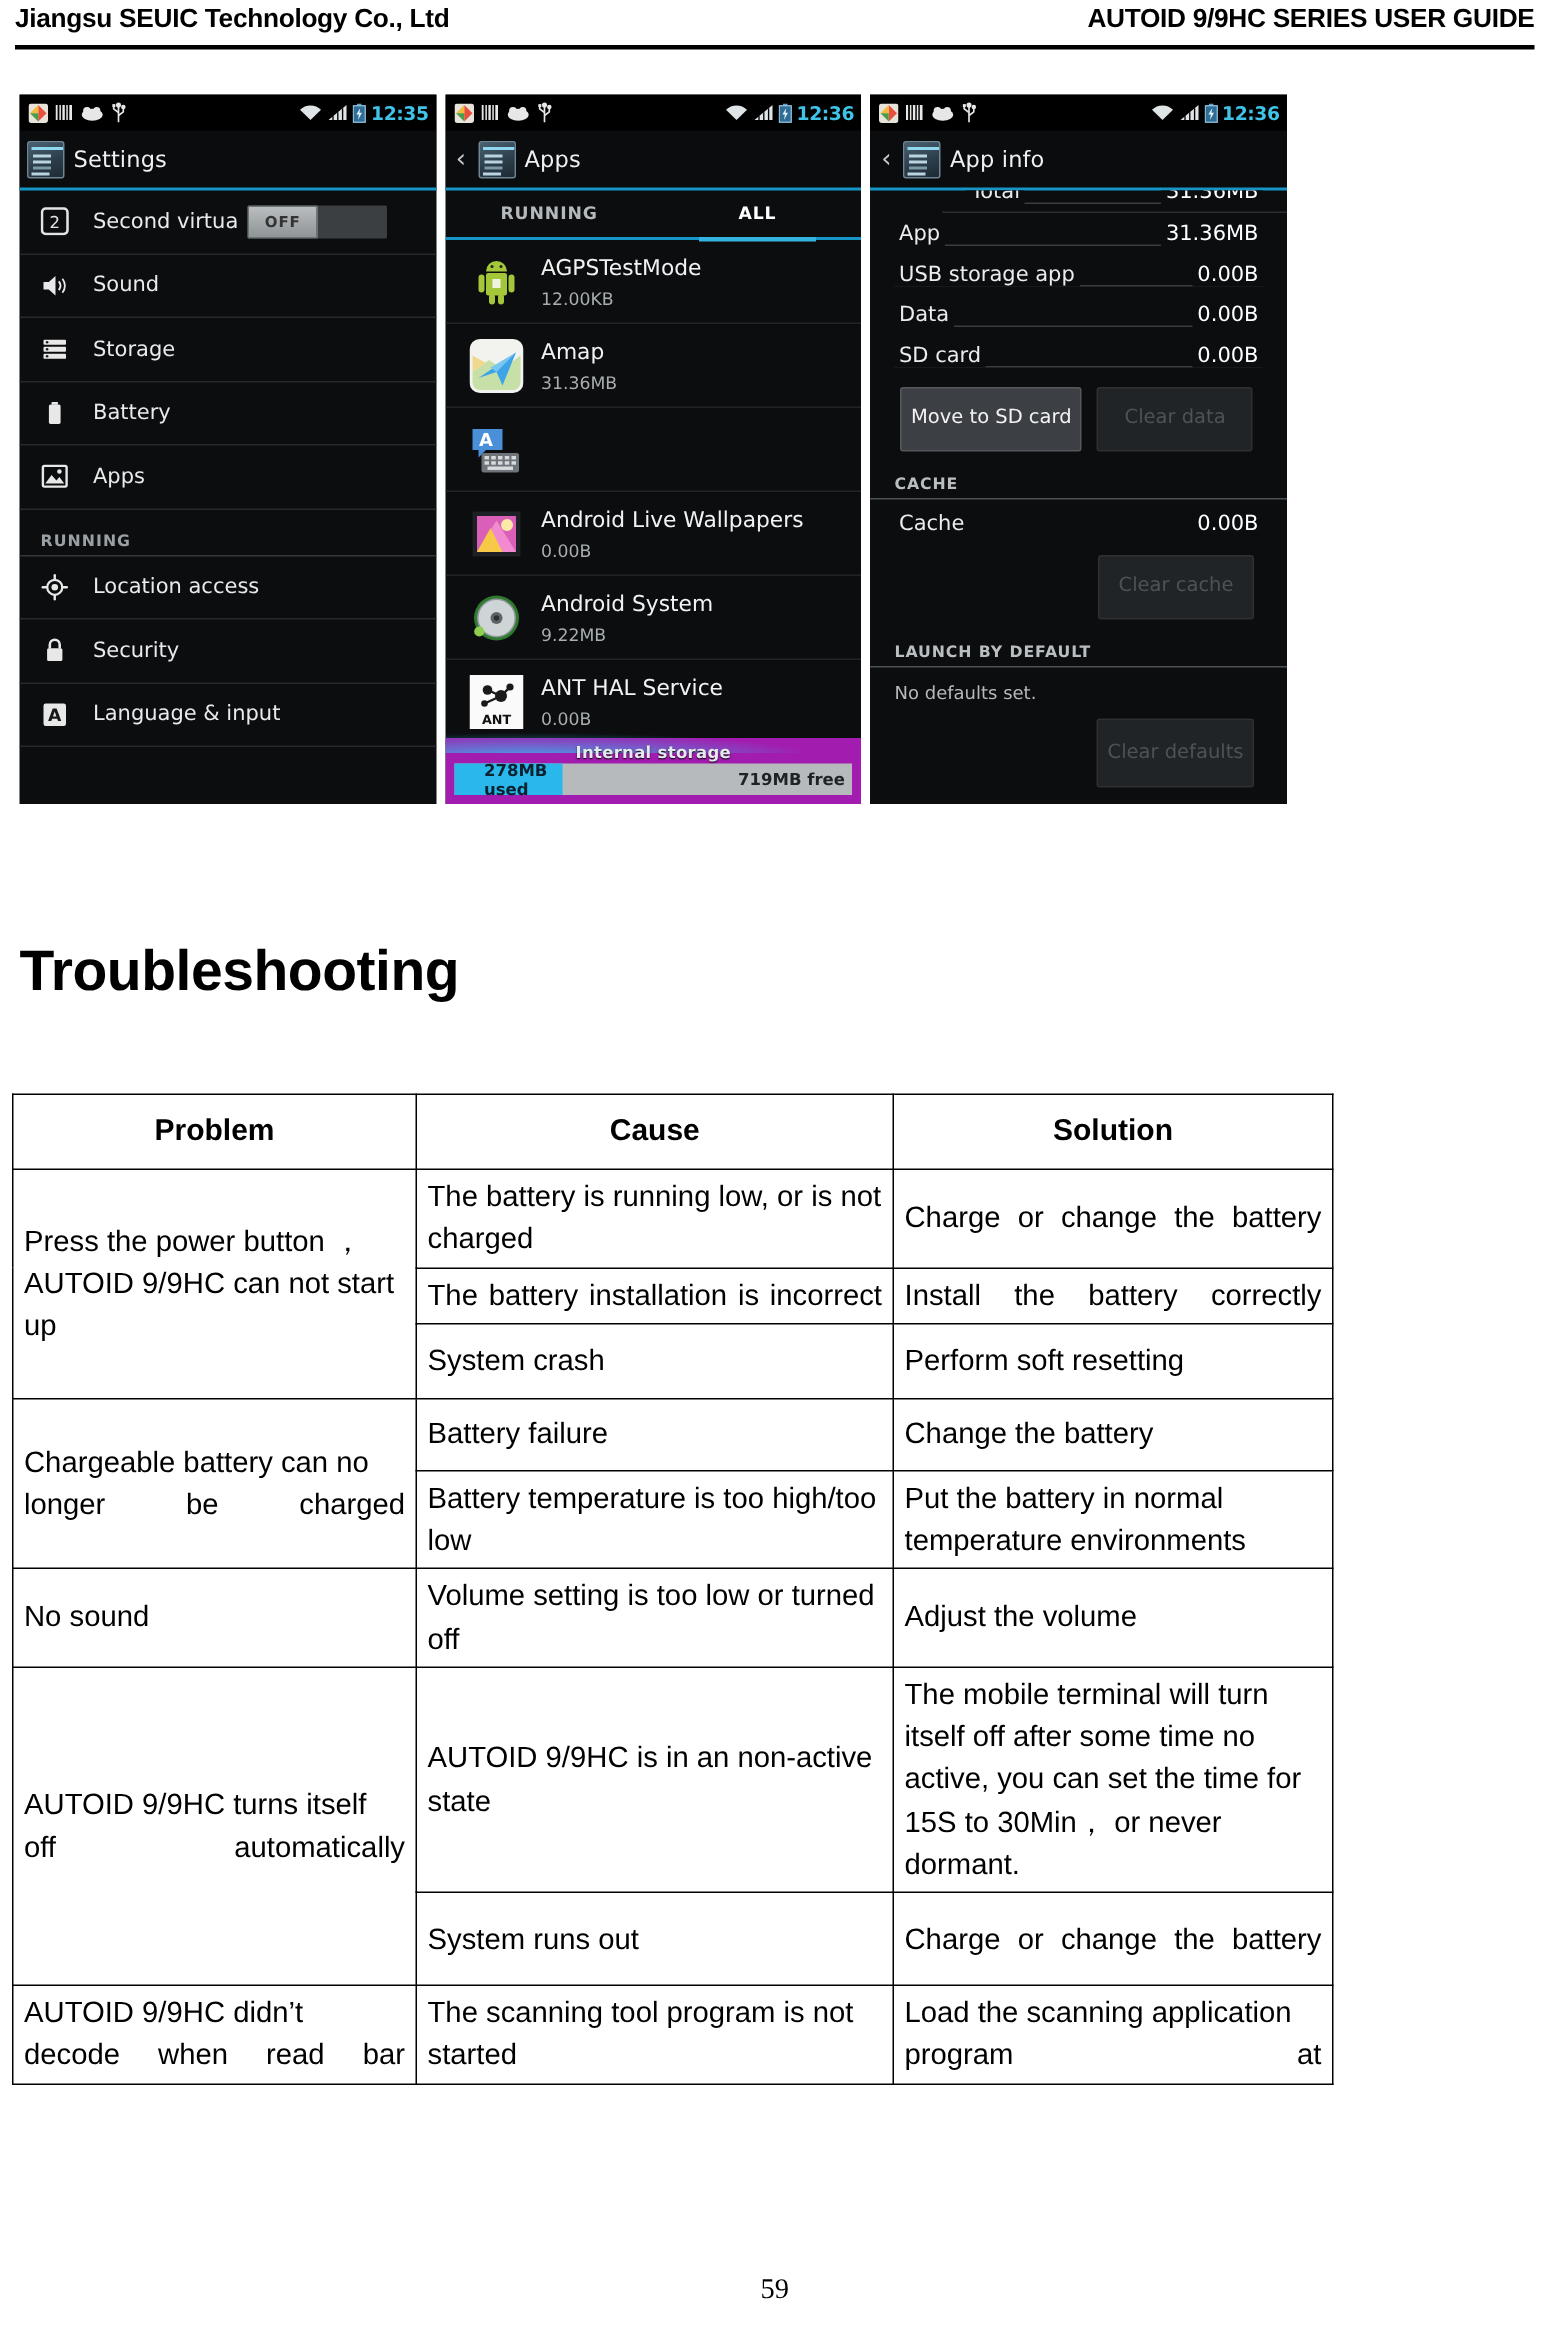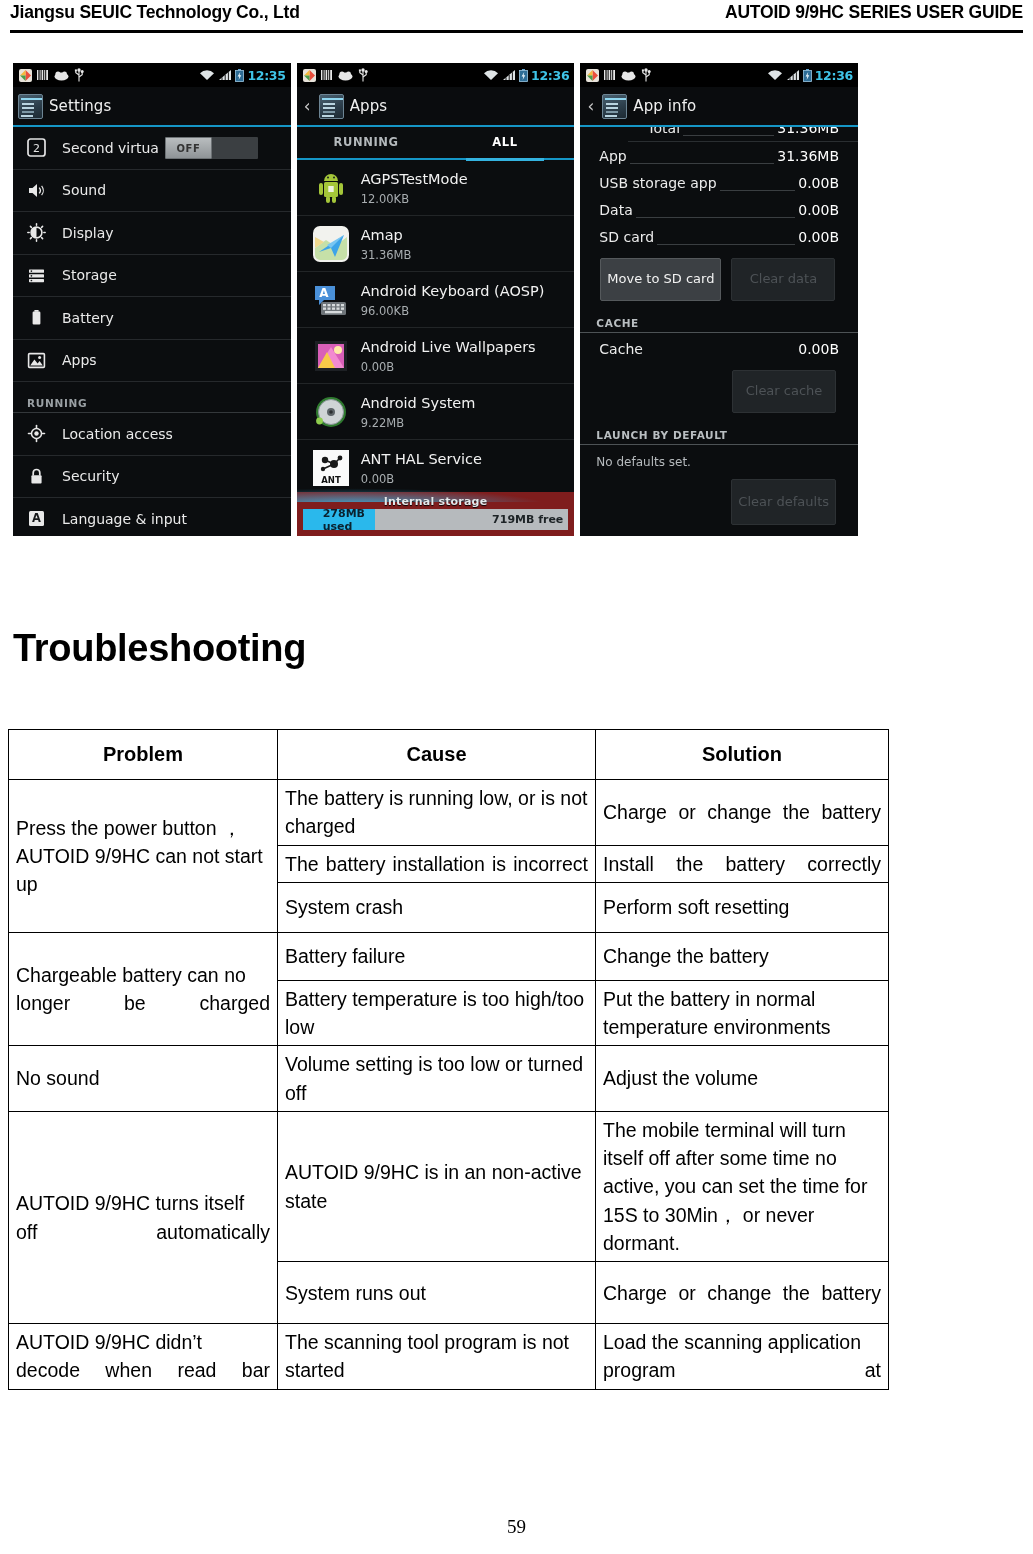--- a/index.html
+++ b/index.html
@@ -173,21 +173,21 @@
     border-bottom: 1px solid #222527;
     gap: 12px;
   }
   .aicon { width: 36px; height: 36px; flex: none; position: relative; }
   .aname { font-size: 14.5px; color: #f2f2f2; line-height: 1.15; }
   .asize { font-size: 11.5px; color: #a8adb0; margin-top: 2px; }
 
   .storagebar {
     position: absolute; left: 0; bottom: 0;
     width: 100%; height: 44px;
-    background: #7f1d1d;
+    background: #a21caf;
     padding: 0 6px;
   }
   .storagebar .sb-label {
     position: absolute; left: 0; right: 0; top: 3px;
     text-align: center; font-size: 11px; font-weight: bold;
     color: #e4e9ec; text-shadow: 0 1px 1px #000;
     letter-spacing: .2px;
   }
   .sb-track {
     position: absolute; left: 6px; right: 6px; bottom: 6px;
@@ -399,39 +399,20 @@
         <span class="sicon">
           <svg width="19" height="19" viewBox="0 0 19 19">
               <path d="M2 7 H5.5 L10 3 V16 L5.5 12 H2 Z" fill="#e8e8e8"></path>
               <path d="M12.2 6.6 a4.5 4.5 0 0 1 0 5.8" stroke="#e8e8e8" stroke-width="1.4" fill="none"></path>
               <path d="M14.6 4.8 a7.5 7.5 0 0 1 0 9.4" stroke="#e8e8e8" stroke-width="1.2" fill="none"></path>
             </svg>
         </span>
         <span class="slabel">Sound</span>
       </div>
 
-      <div class="srow">
-        <span class="sicon">
-          <svg width="19" height="19" viewBox="0 0 19 19">
-              <circle cx="9.5" cy="9.5" r="5.4" fill="none" stroke="#e8e8e8" stroke-width="1.6"></circle>
-              <path d="M9.5 4.1 A5.4 5.4 0 0 0 9.5 14.9 Z" fill="#e8e8e8"></path>
-              <g stroke="#e8e8e8" stroke-width="1.5" stroke-linecap="round">
-                <path d="M9.5 0.8 V2.2"></path>
-                <path d="M9.5 16.8 V18.2"></path>
-                <path d="M0.8 9.5 H2.2"></path>
-                <path d="M16.8 9.5 H18.2"></path>
-                <path d="M3.4 3.4 L4.4 4.4"></path>
-                <path d="M14.6 14.6 L15.6 15.6"></path>
-                <path d="M15.6 3.4 L14.6 4.4"></path>
-                <path d="M4.4 14.6 L3.4 15.6"></path>
-              </g>
-            </svg>
-        </span>
-        <span class="slabel">Display</span>
-      </div>
 
       <div class="srow">
         <span class="sicon">
           <svg width="19" height="19" viewBox="0 0 19 19">
               <g fill="#e8e8e8">
                 <rect x="2" y="3.5" width="15" height="3.3" rx="0.6"></rect>
                 <rect x="2" y="8.2" width="15" height="3.3" rx="0.6"></rect>
                 <rect x="2" y="12.9" width="15" height="3.3" rx="0.6"></rect>
               </g>
               <g fill="#1a1c1e">
@@ -637,24 +618,20 @@
               <rect x="28" y="22" width="3" height="2.3"></rect>
               <rect x="10" y="25.5" width="3" height="2.3"></rect>
               <rect x="14.5" y="25.5" width="3" height="2.3"></rect>
               <rect x="19" y="25.5" width="3" height="2.3"></rect>
               <rect x="23.5" y="25.5" width="3" height="2.3"></rect>
               <rect x="28" y="25.5" width="3" height="2.3"></rect>
               <rect x="12" y="29" width="17" height="2.3"></rect>
             </g>
           </svg>
       </span>
-      <span>
-        <span class="aname">Android Keyboard (AOSP)</span><br>
-        <span class="asize">96.00KB</span>
-      </span>
     </div>
 
     <div class="arow">
       <span class="aicon">
         <svg width="36" height="36" viewBox="0 0 36 36">
             <rect x="2" y="3" width="32" height="30" fill="#1d2024"></rect>
             <rect x="5" y="6" width="26" height="24" fill="#d95fb8"></rect>
             <path d="M5 30 L18 9 L31 30 Z" fill="#f28ad0"></path>
             <path d="M5 30 L14 14 L22 30 Z" fill="#f7c948"></path>
             <circle cx="25" cy="12" r="4" fill="#ffe9a8"></circle>

